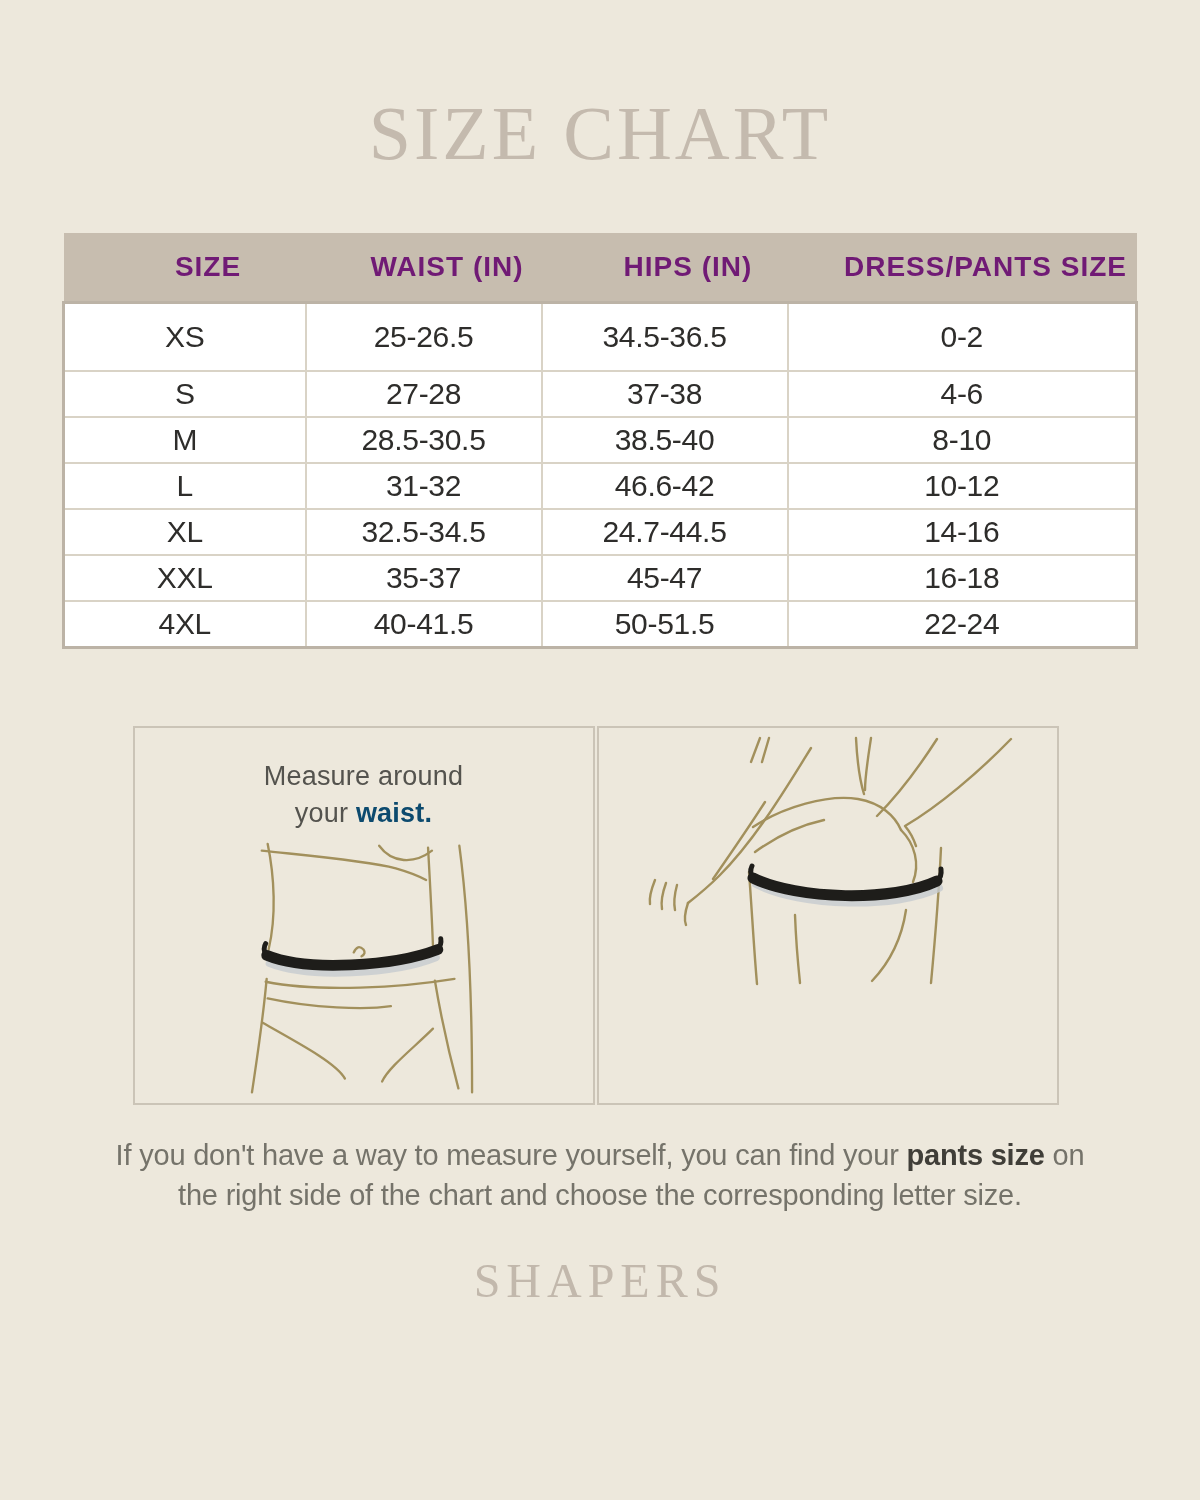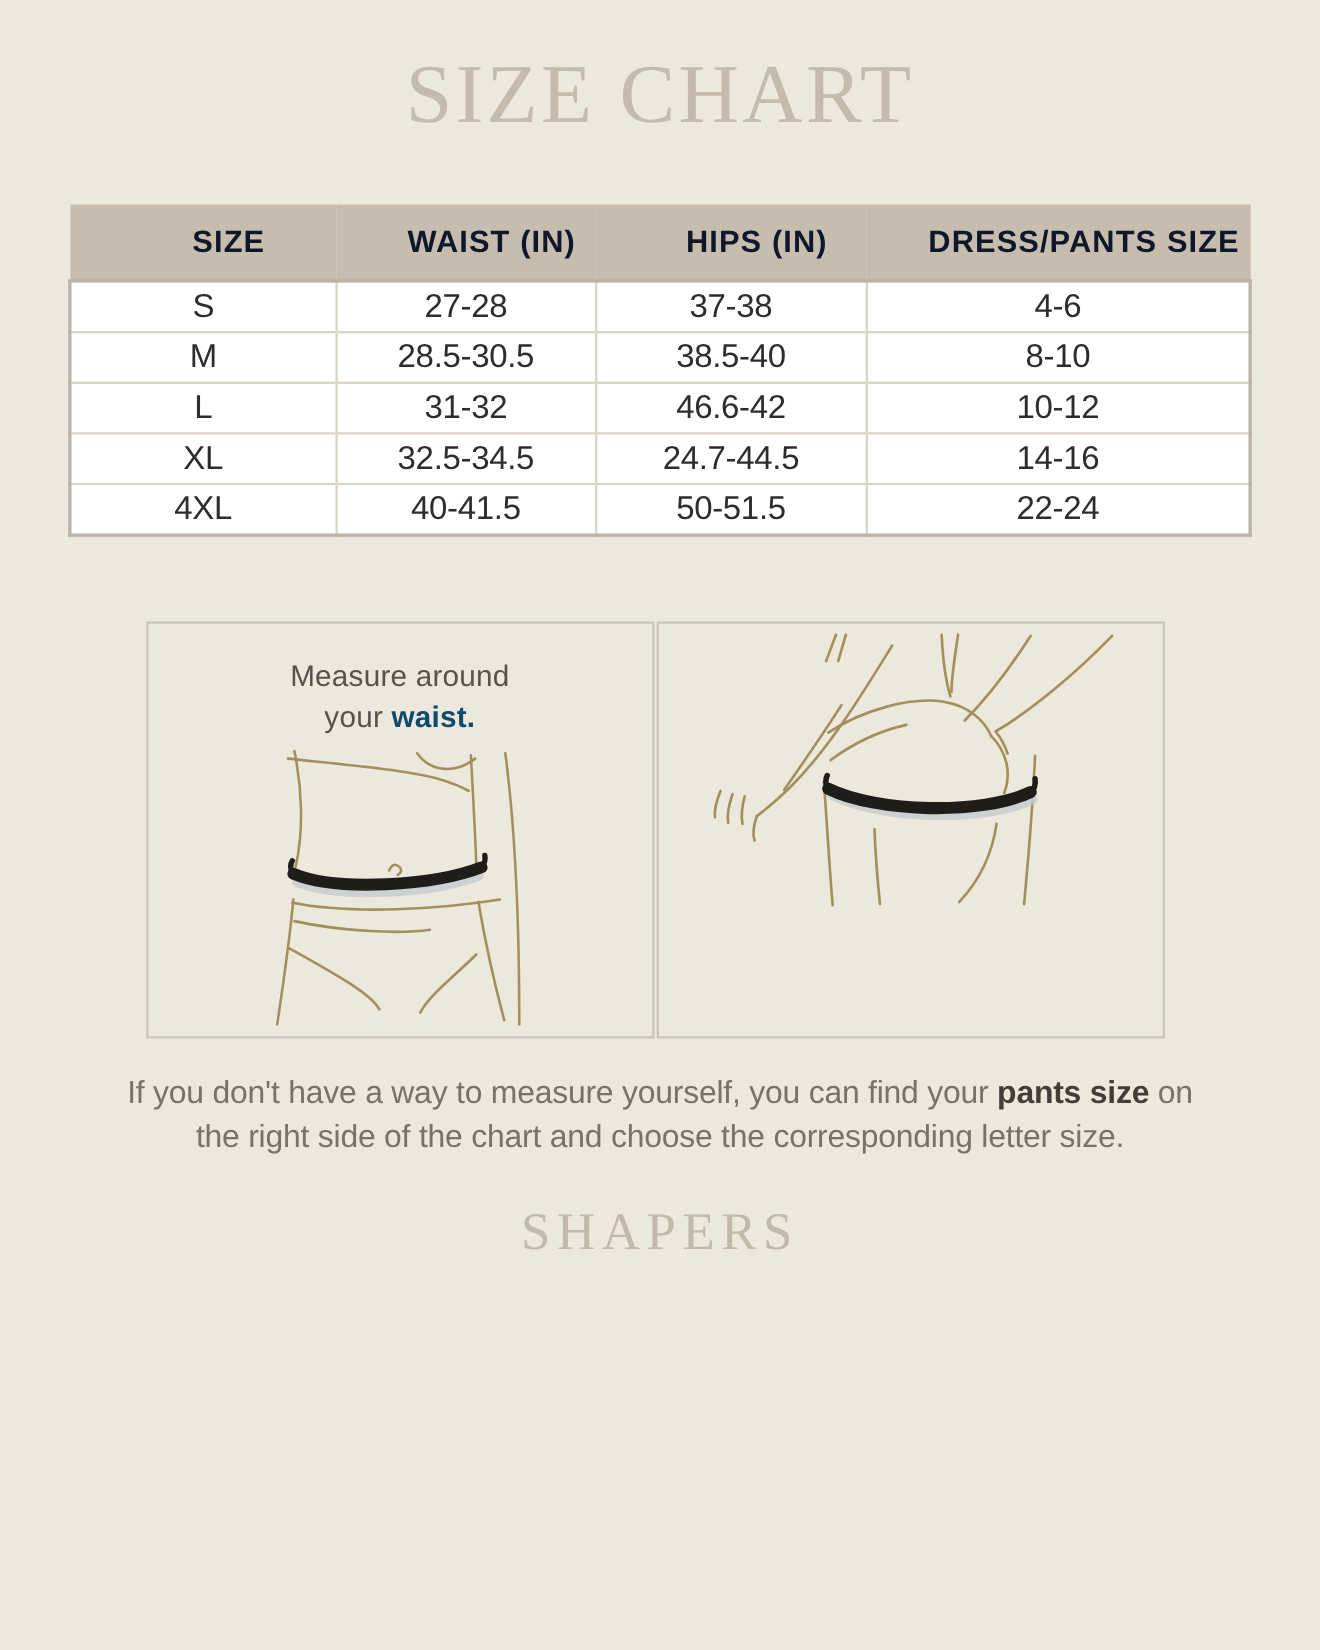--- a/index.html
+++ b/index.html
@@ -2,38 +2,38 @@
 <html><head>
 <meta charset="utf-8">
 <style>
   html,body{margin:0;padding:0;}
   .page{
     width:1200px;height:1500px;overflow:hidden;position:relative;
     background:#EDE8DC;
     font-family:"Liberation Sans", sans-serif;
   }
   .title{
-    margin:0;padding-top:48px;
+    margin:0;padding-top:95px;
     text-align:center;
     font-family:"Liberation Serif", serif;
     font-weight:400;
     font-size:76px;line-height:1.02;
     letter-spacing:3px;
     color:#C4BAAE;
   }
   table.size-table{
     margin:60px 0 0 62px;
     width:1073px;
     border-collapse:collapse;
     table-layout:fixed;
   }
   table.size-table thead th{
     height:66px;
     background:#C7BDAF;
-    color:#0f172a;
+    color:#701a75;
     font-size:28px;font-weight:700;
     letter-spacing:1px;
     border:none;
     text-align:center;
     padding-left:48px;
   }
   table.size-table tbody{
     border:3px solid #BCB3A6;
   }
   table.size-table tbody td{
@@ -115,20 +115,26 @@
     </colgroup>
     <thead>
       <tr>
         <th>SIZE</th>
         <th>WAIST (IN)</th>
         <th>HIPS (IN)</th>
         <th>DRESS/PANTS SIZE</th>
       </tr>
     </thead>
     <tbody>
+      <tr class="first">
+        <td>XS</td>
+        <td>25-26.5</td>
+        <td>34.5-36.5</td>
+        <td>0-2</td>
+      </tr>
       <tr>
         <td>S</td>
         <td>27-28</td>
         <td>37-38</td>
         <td>4-6</td>
       </tr>
       <tr>
         <td>M</td>
         <td>28.5-30.5</td>
         <td>38.5-40</td>
@@ -138,20 +144,26 @@
         <td>L</td>
         <td>31-32</td>
         <td>46.6-42</td>
         <td>10-12</td>
       </tr>
       <tr>
         <td>XL</td>
         <td>32.5-34.5</td>
         <td>24.7-44.5</td>
         <td>14-16</td>
+      </tr>
+      <tr>
+        <td>XXL</td>
+        <td>35-37</td>
+        <td>45-47</td>
+        <td>16-18</td>
       </tr>
       <tr>
         <td>4XL</td>
         <td>40-41.5</td>
         <td>50-51.5</td>
         <td>22-24</td>
       </tr>
     </tbody>
   </table>
 

